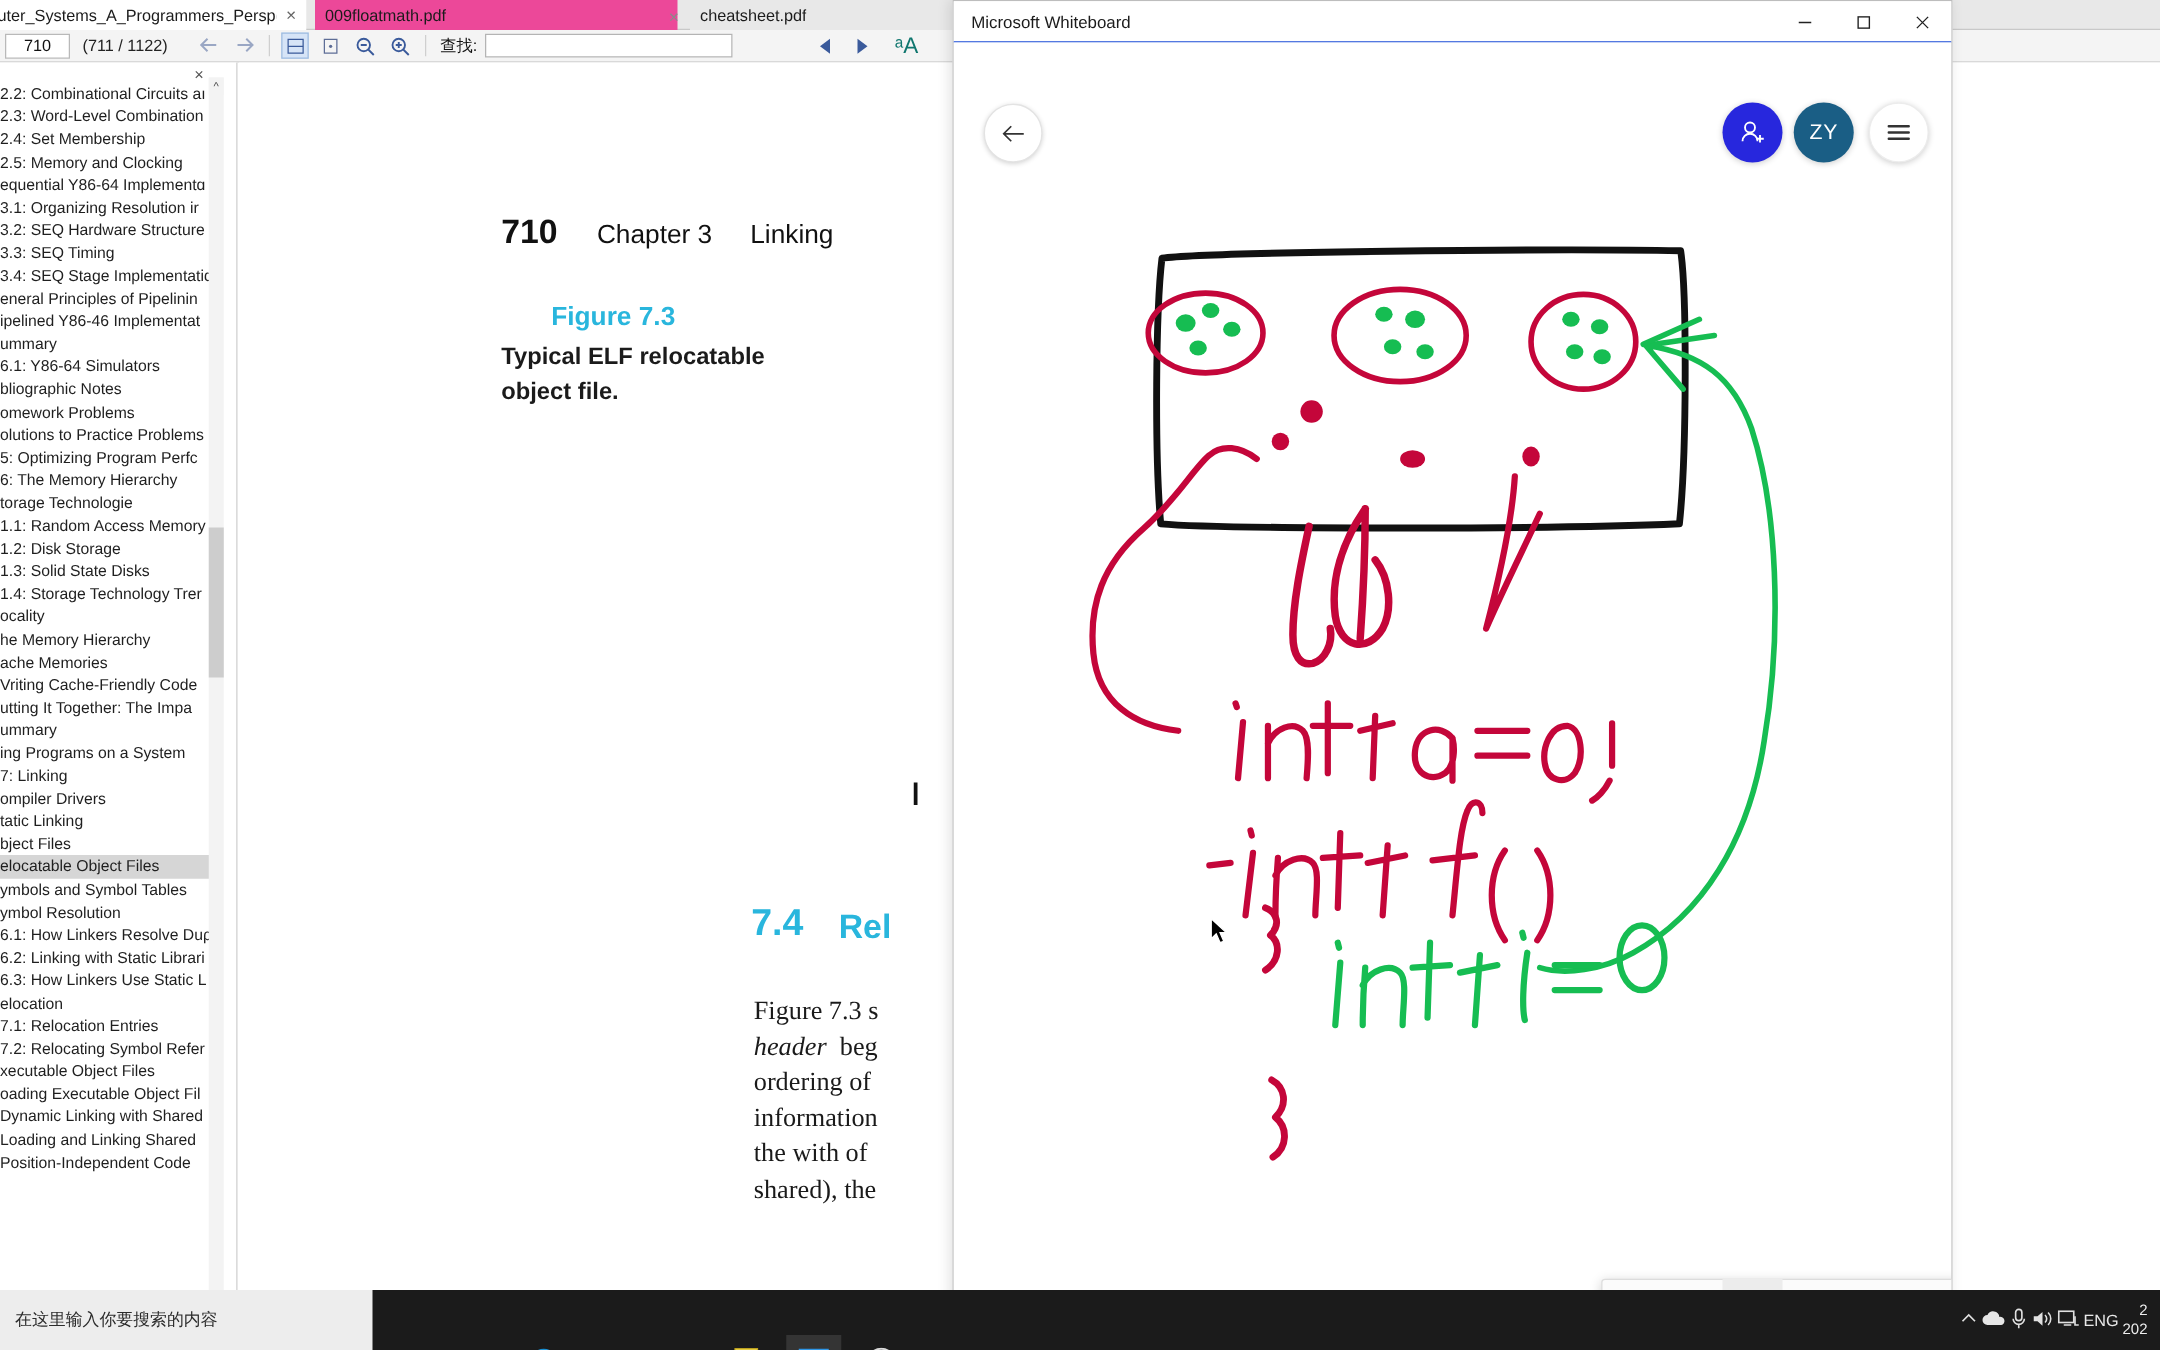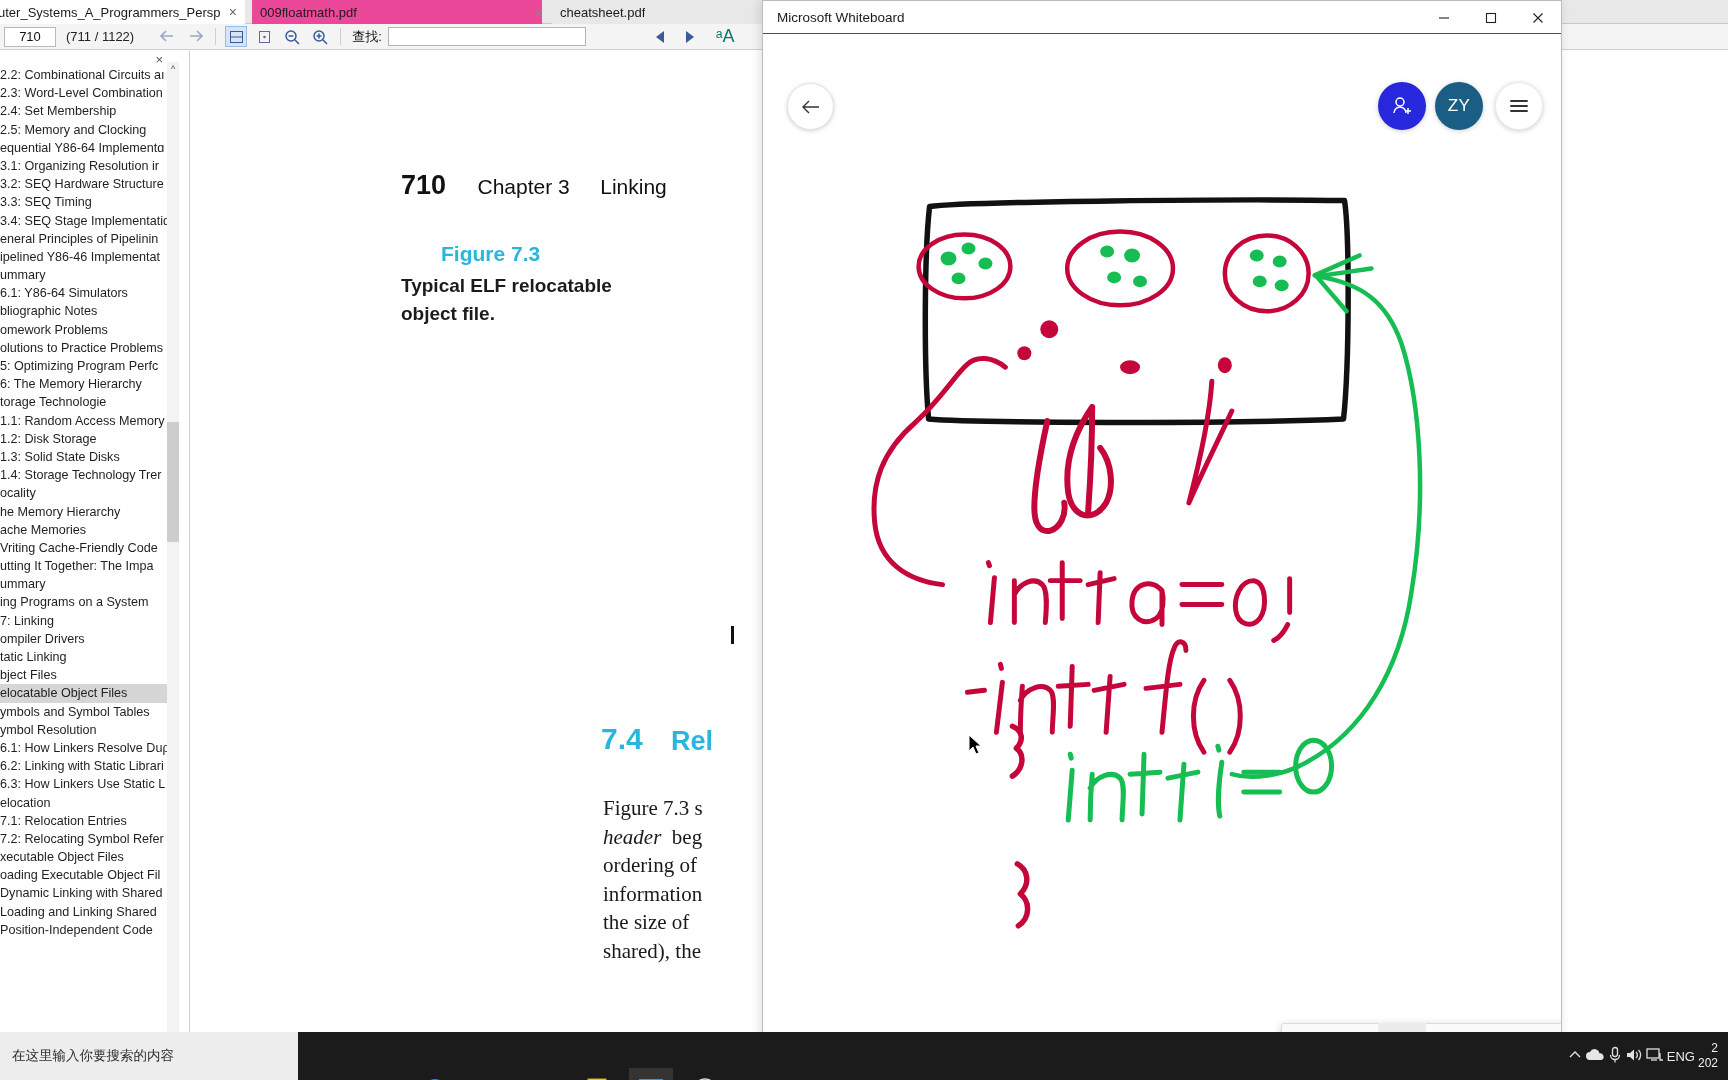--- a/index.html
+++ b/index.html
@@ -256,21 +256,21 @@
       <div class="figlabel">Figure 7.3</div>
       <div class="figcap">Typical ELF relocatable object file.</div>
       <div class="tick"></div>
       <div class="sec-num">7.4</div>
       <div class="sec-title">Rel</div>
       <div class="body-col" id="body-col">
           <div>Figure 7.3 s</div>
           <div><span class="it">header</span>&nbsp; beg</div>
           <div>ordering of</div>
           <div>information</div>
-          <div>the size of</div>
+          <div>the with of</div>
           <div>shared), the</div>
         </div>
     </div>
   </div>
 
   <div class="wb">
     <div class="wb-title">
       <div class="wb-title-text">Microsoft Whiteboard</div>
       <div class="wb-ctl wb-min">
         <svg width="12" height="12" viewBox="0 0 12 12">

